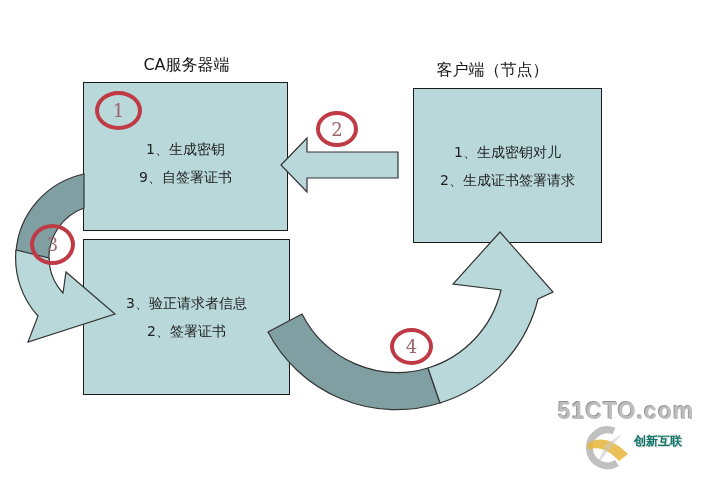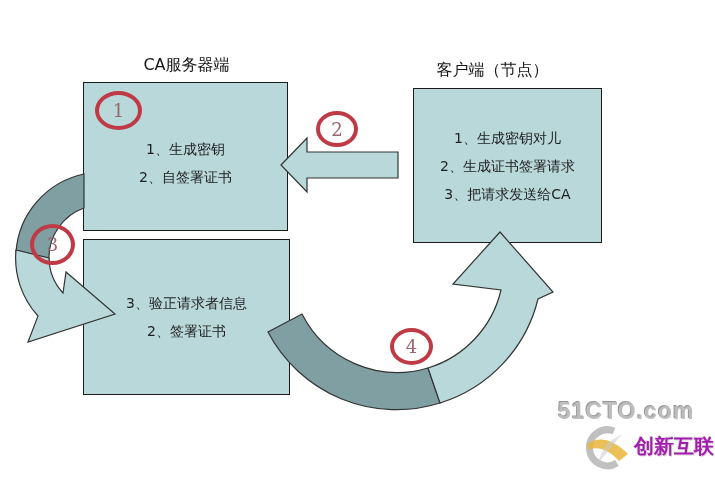--- a/index.html
+++ b/index.html
@@ -48,47 +48,46 @@
     font-family:"Liberation Sans",sans-serif;font-weight:bold;font-size:23px;
     color:#bdbdbd;letter-spacing:1px;
     text-shadow:-1px -1px 0 #979797,1px 1px 0 #ffffff;
   }
   .wm-brand{
     position:absolute;left:582px;top:424px;z-index:4;width:132px;height:48px;
   }
   .wm-brand-logo{position:absolute;left:0;top:2px;}
   .wm-brand-text{
     position:absolute;left:52px;top:9px;
-    font-family:"DejaVu Sans",sans-serif;font-weight:bold;font-size:20px;
-    white-space:nowrap;color:#a21caf;
+    font-family:"DejaVu Sans",sans-serif;font-weight:bold;font-size:12px;
+    white-space:nowrap;color:#0f766e;
     text-shadow:1px 1px 0 #dededa,-1px -1px 0 #e9e9e5,0 0 1px #d5d5d1;
   }
 </style>
 </head>
 <body>
 
 <div class="stage">
 
   <div class="entity-title title-client">客户端（节点）</div>
   <div class="entity-title title-server">CA服务器端</div>
 
   <div class="box box-server-top">
     <div class="box-line">1、生成密钥</div>
-    <div class="box-line">2、自签署证书</div>
+    <div class="box-line">9、自签署证书</div>
   </div>
 
   <div class="box box-server-bottom">
     <div class="box-line">3、验正请求者信息</div>
     <div class="box-line">2、签署证书</div>
   </div>
 
   <div class="box box-client">
     <div class="box-line">1、生成密钥对儿</div>
     <div class="box-line">2、生成证书签署请求</div>
-    <div class="box-line">3、把请求发送给CA</div>
   </div>
 
   <svg class="arrows" width="715" height="477" viewBox="0 0 715 477">
 
     <polygon class="arrow-light" points="281,165 307,138 307,152 398,152 398,178 307,178 307,192"></polygon>
 
     <path class="arrow-dark" d="M 84 174 A 86 86 0 0 0 16 252 L 49 260 A 53 53 0 0 1 84 208 Z"></path>
 
     <path class="arrow-light" d="M 16 250 A 86 86 0 0 0 38 316 L 28 342 L 115 314 L 66 272 L 63 293 A 53 53 0 0 1 49 258 Z"></path>
 

